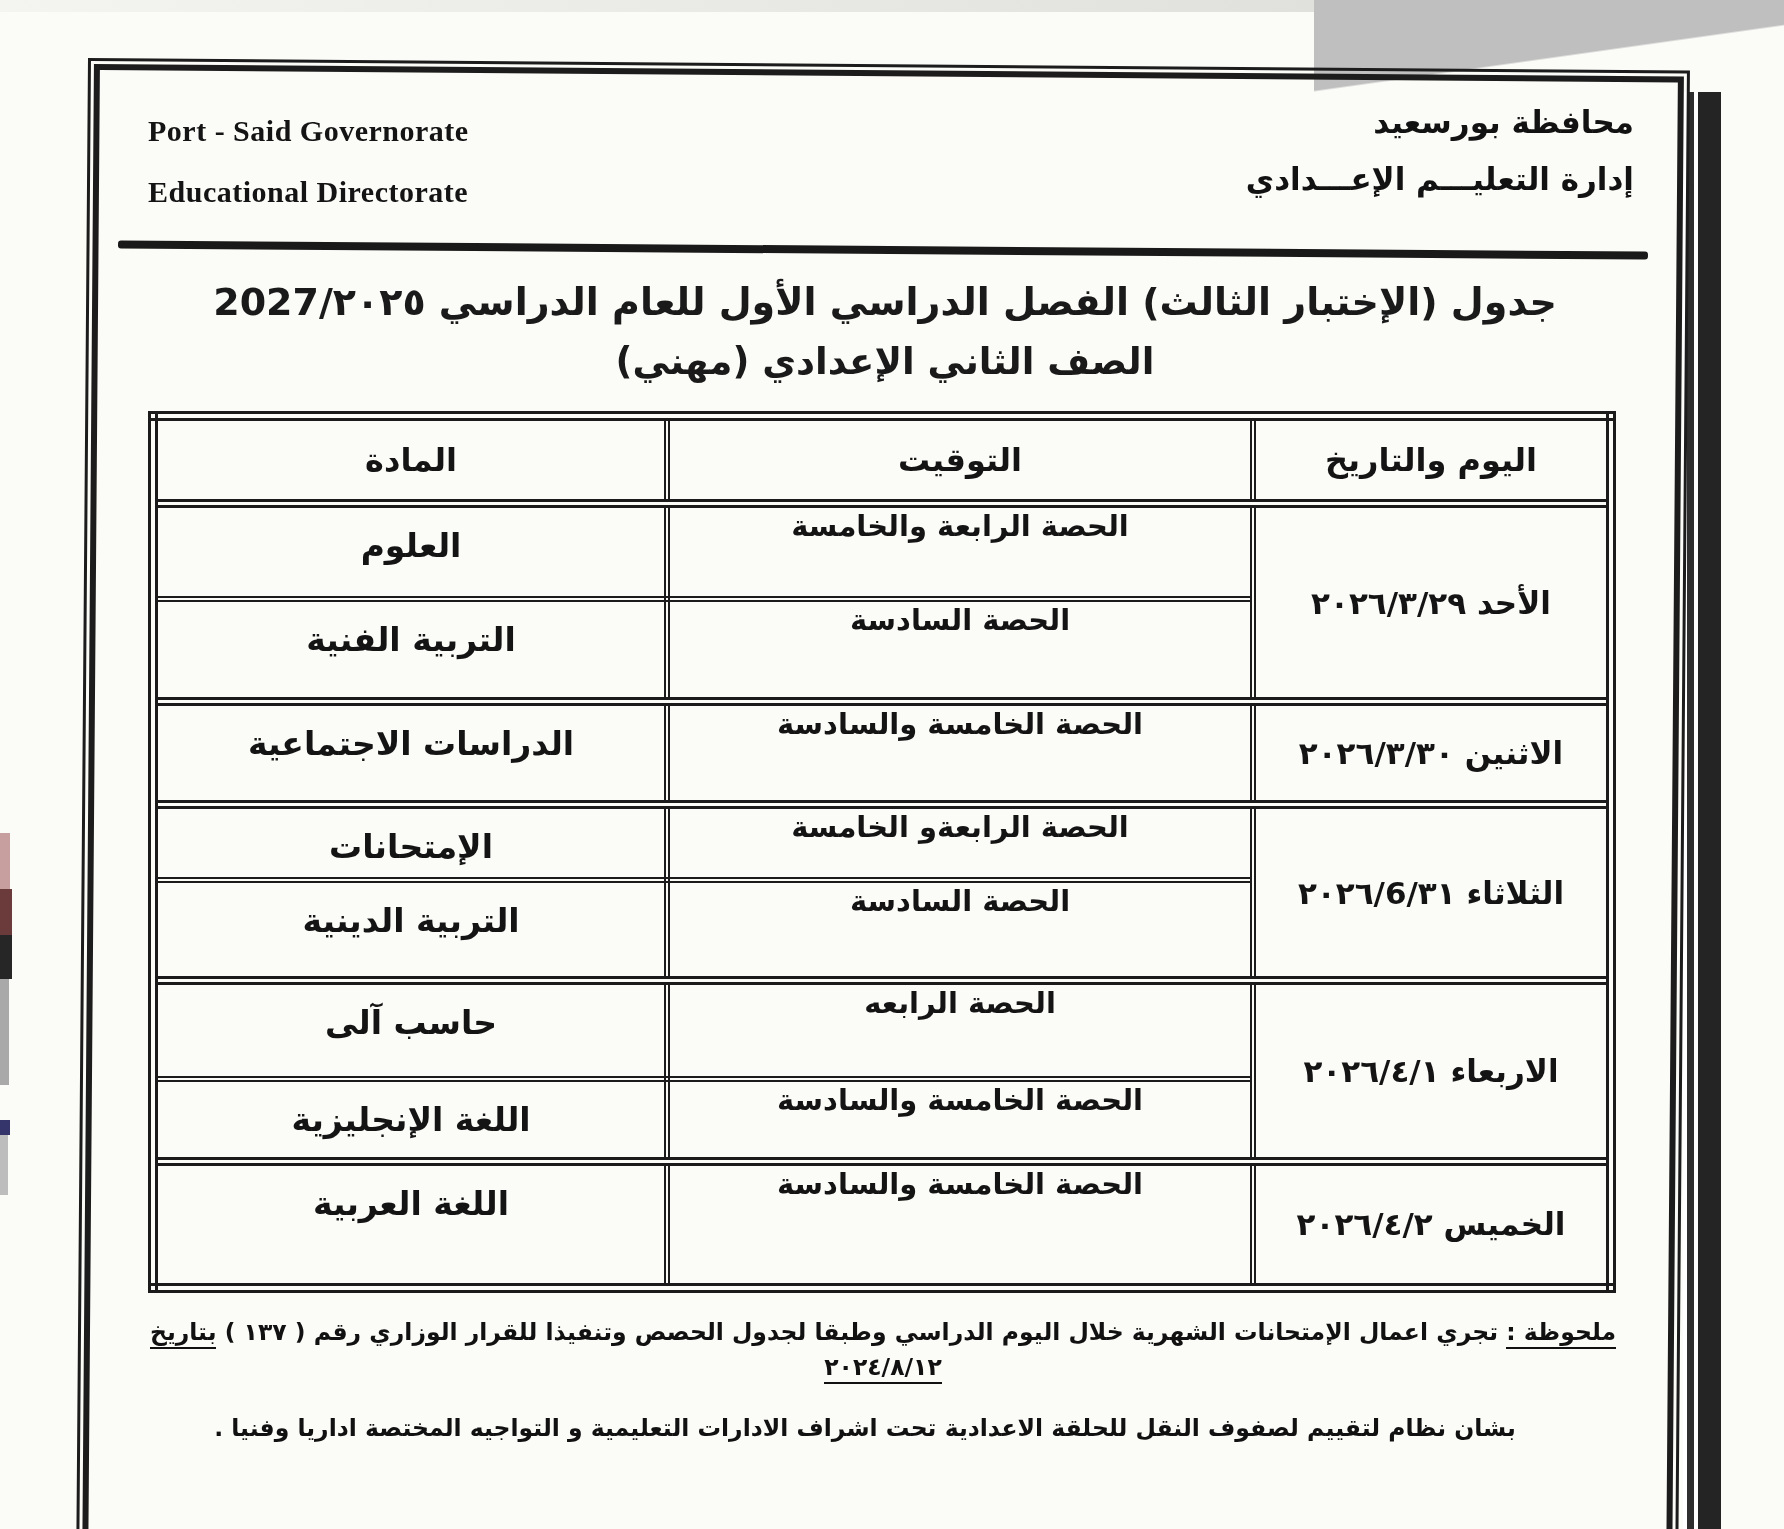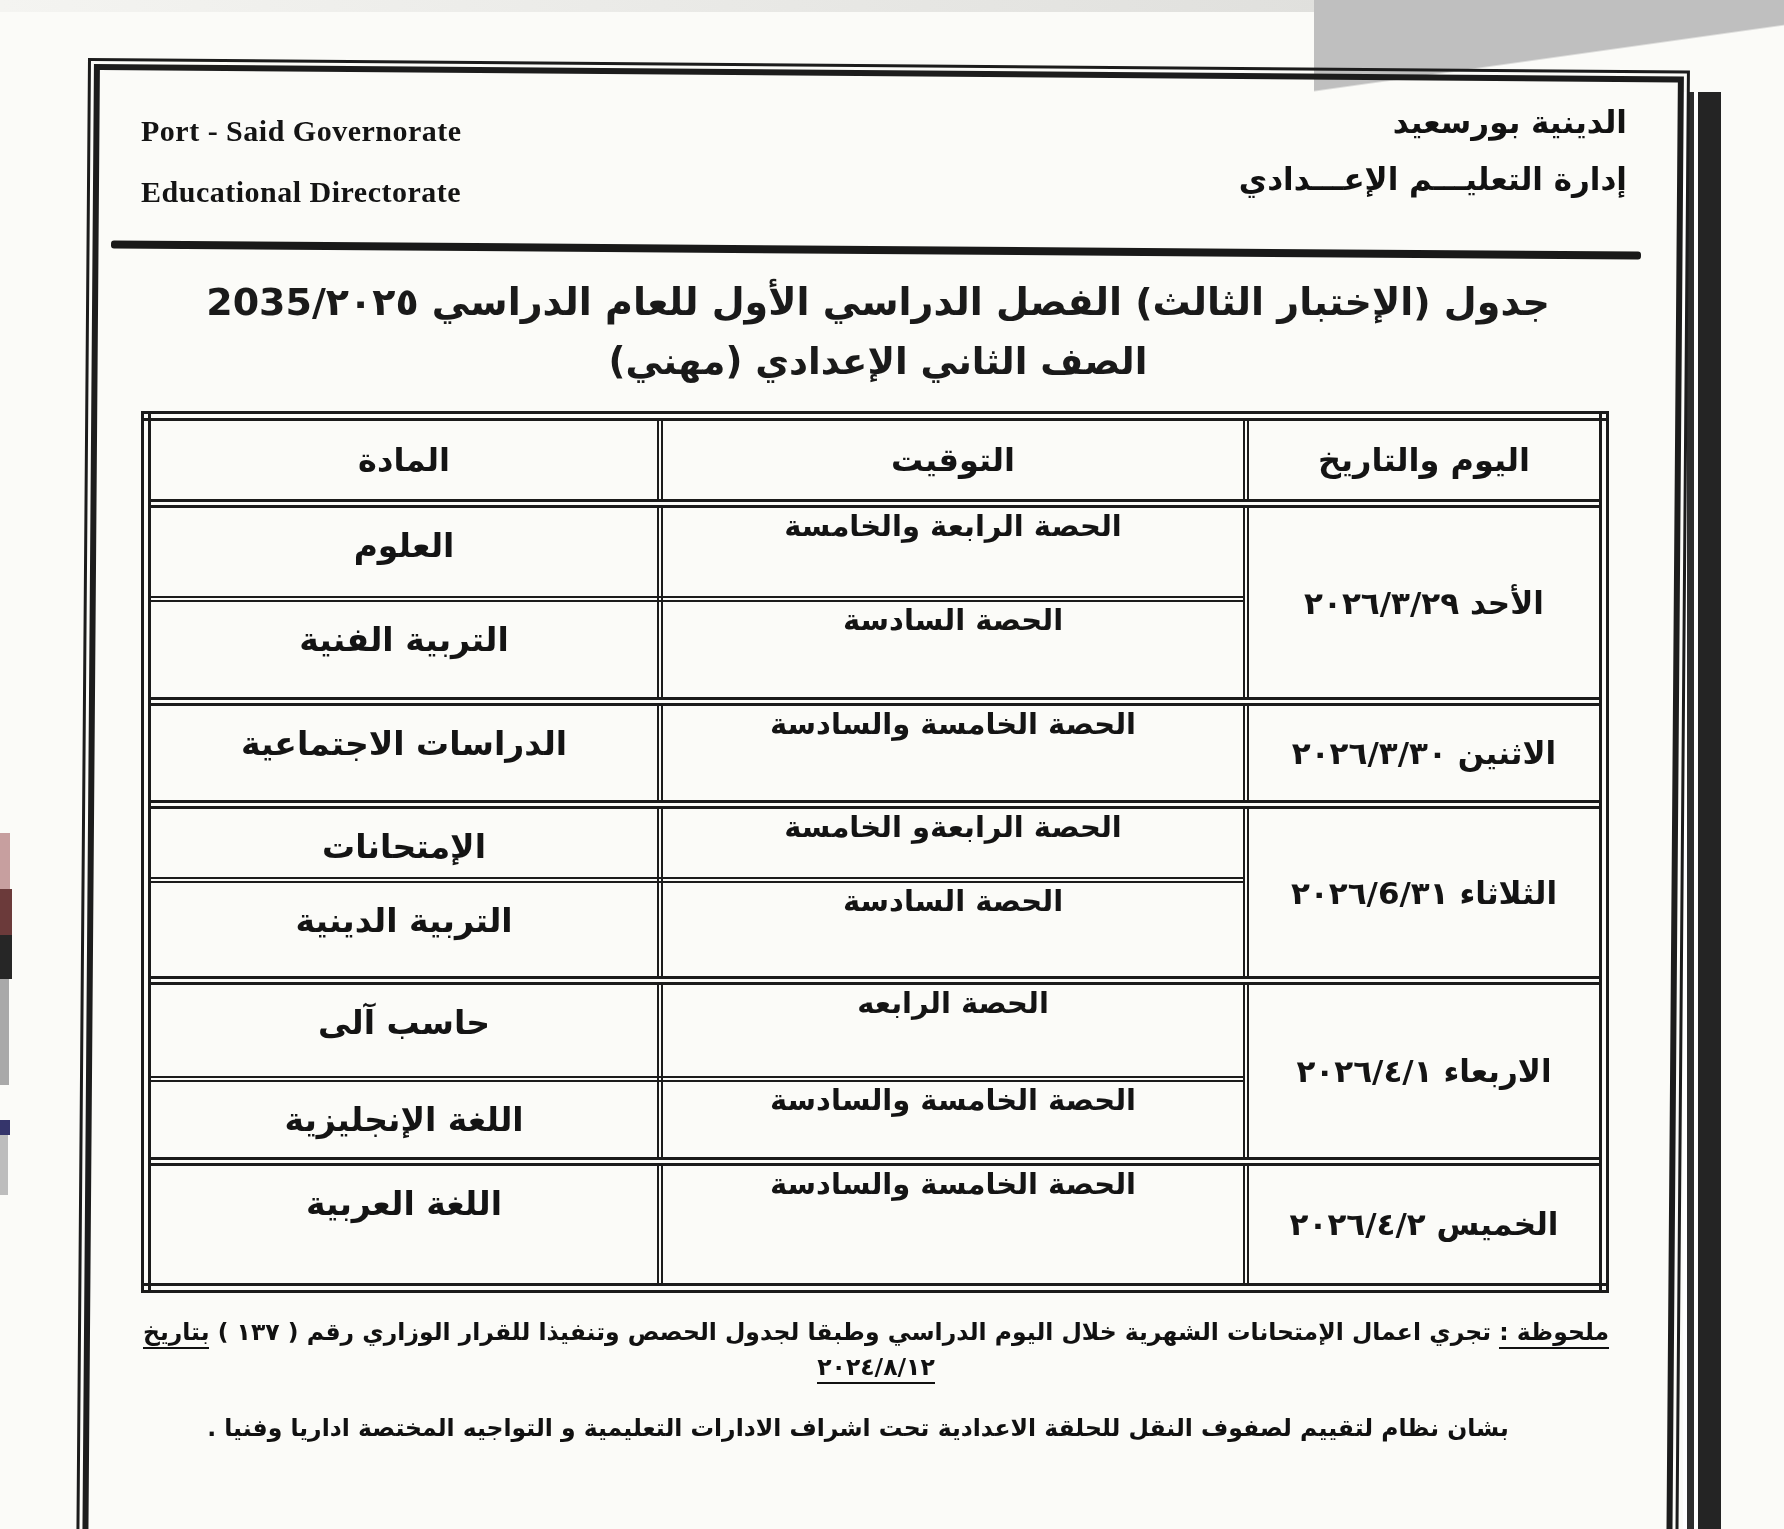--- a/index.html
+++ b/index.html
@@ -36,21 +36,21 @@
     transform-origin: left top;
     pointer-events: none;
   }
   .frame-borders .inner {
     margin: 3px; height: 100%;
     border: 6px solid #1c1c1c;
     box-sizing: border-box;
   }
 
   .sheet-content {
-    position: absolute; left: 81px; top: 58px;
+    position: absolute; left: 88px; top: 58px;
     width: 1600px; height: 1471px;
     padding: 42px 54px 0 48px;
     box-sizing: border-box;
     color: #1a1a1a;
   }
 
   .letterhead { display: flex; justify-content: space-between; align-items: flex-start; }
   .eng-block { margin-top: 14px; margin-left: 12px; }
   .eng-line {
     font-family: "Liberation Serif", serif;
@@ -119,29 +119,29 @@
 </div>
 
 <div class="sheet-content">
 
   <div class="letterhead">
     <div class="eng-block">
       <div class="eng-line">Port - Said Governorate</div>
       <div class="eng-line">Educational Directorate</div>
     </div>
     <div class="ar-block">
-      <div class="ar-line">الدينية بورسعيد</div>
+      <div class="ar-line">محافظة بورسعيد</div>
       <div class="ar-line">إدارة التعليـــم الإعـــدادي</div>
     </div>
   </div>
 
   <div class="rule"></div>
 
   <div class="title-block">
-    <div class="title-line1">جدول (الإختبار الثالث)  الفصل الدراسي الأول  للعام الدراسي 2035/٢٠٢٥</div>
+    <div class="title-line1">جدول (الإختبار الثالث)  الفصل الدراسي الأول  للعام الدراسي 2027/٢٠٢٥</div>
     <div class="title-line2">الصف الثاني الإعدادي  (مهني)</div>
   </div>
 
   <table class="exam-table">
     <colgroup>
       <col style="width:358px">
       <col style="width:586px">
       <col>
     </colgroup>
     <thead>

